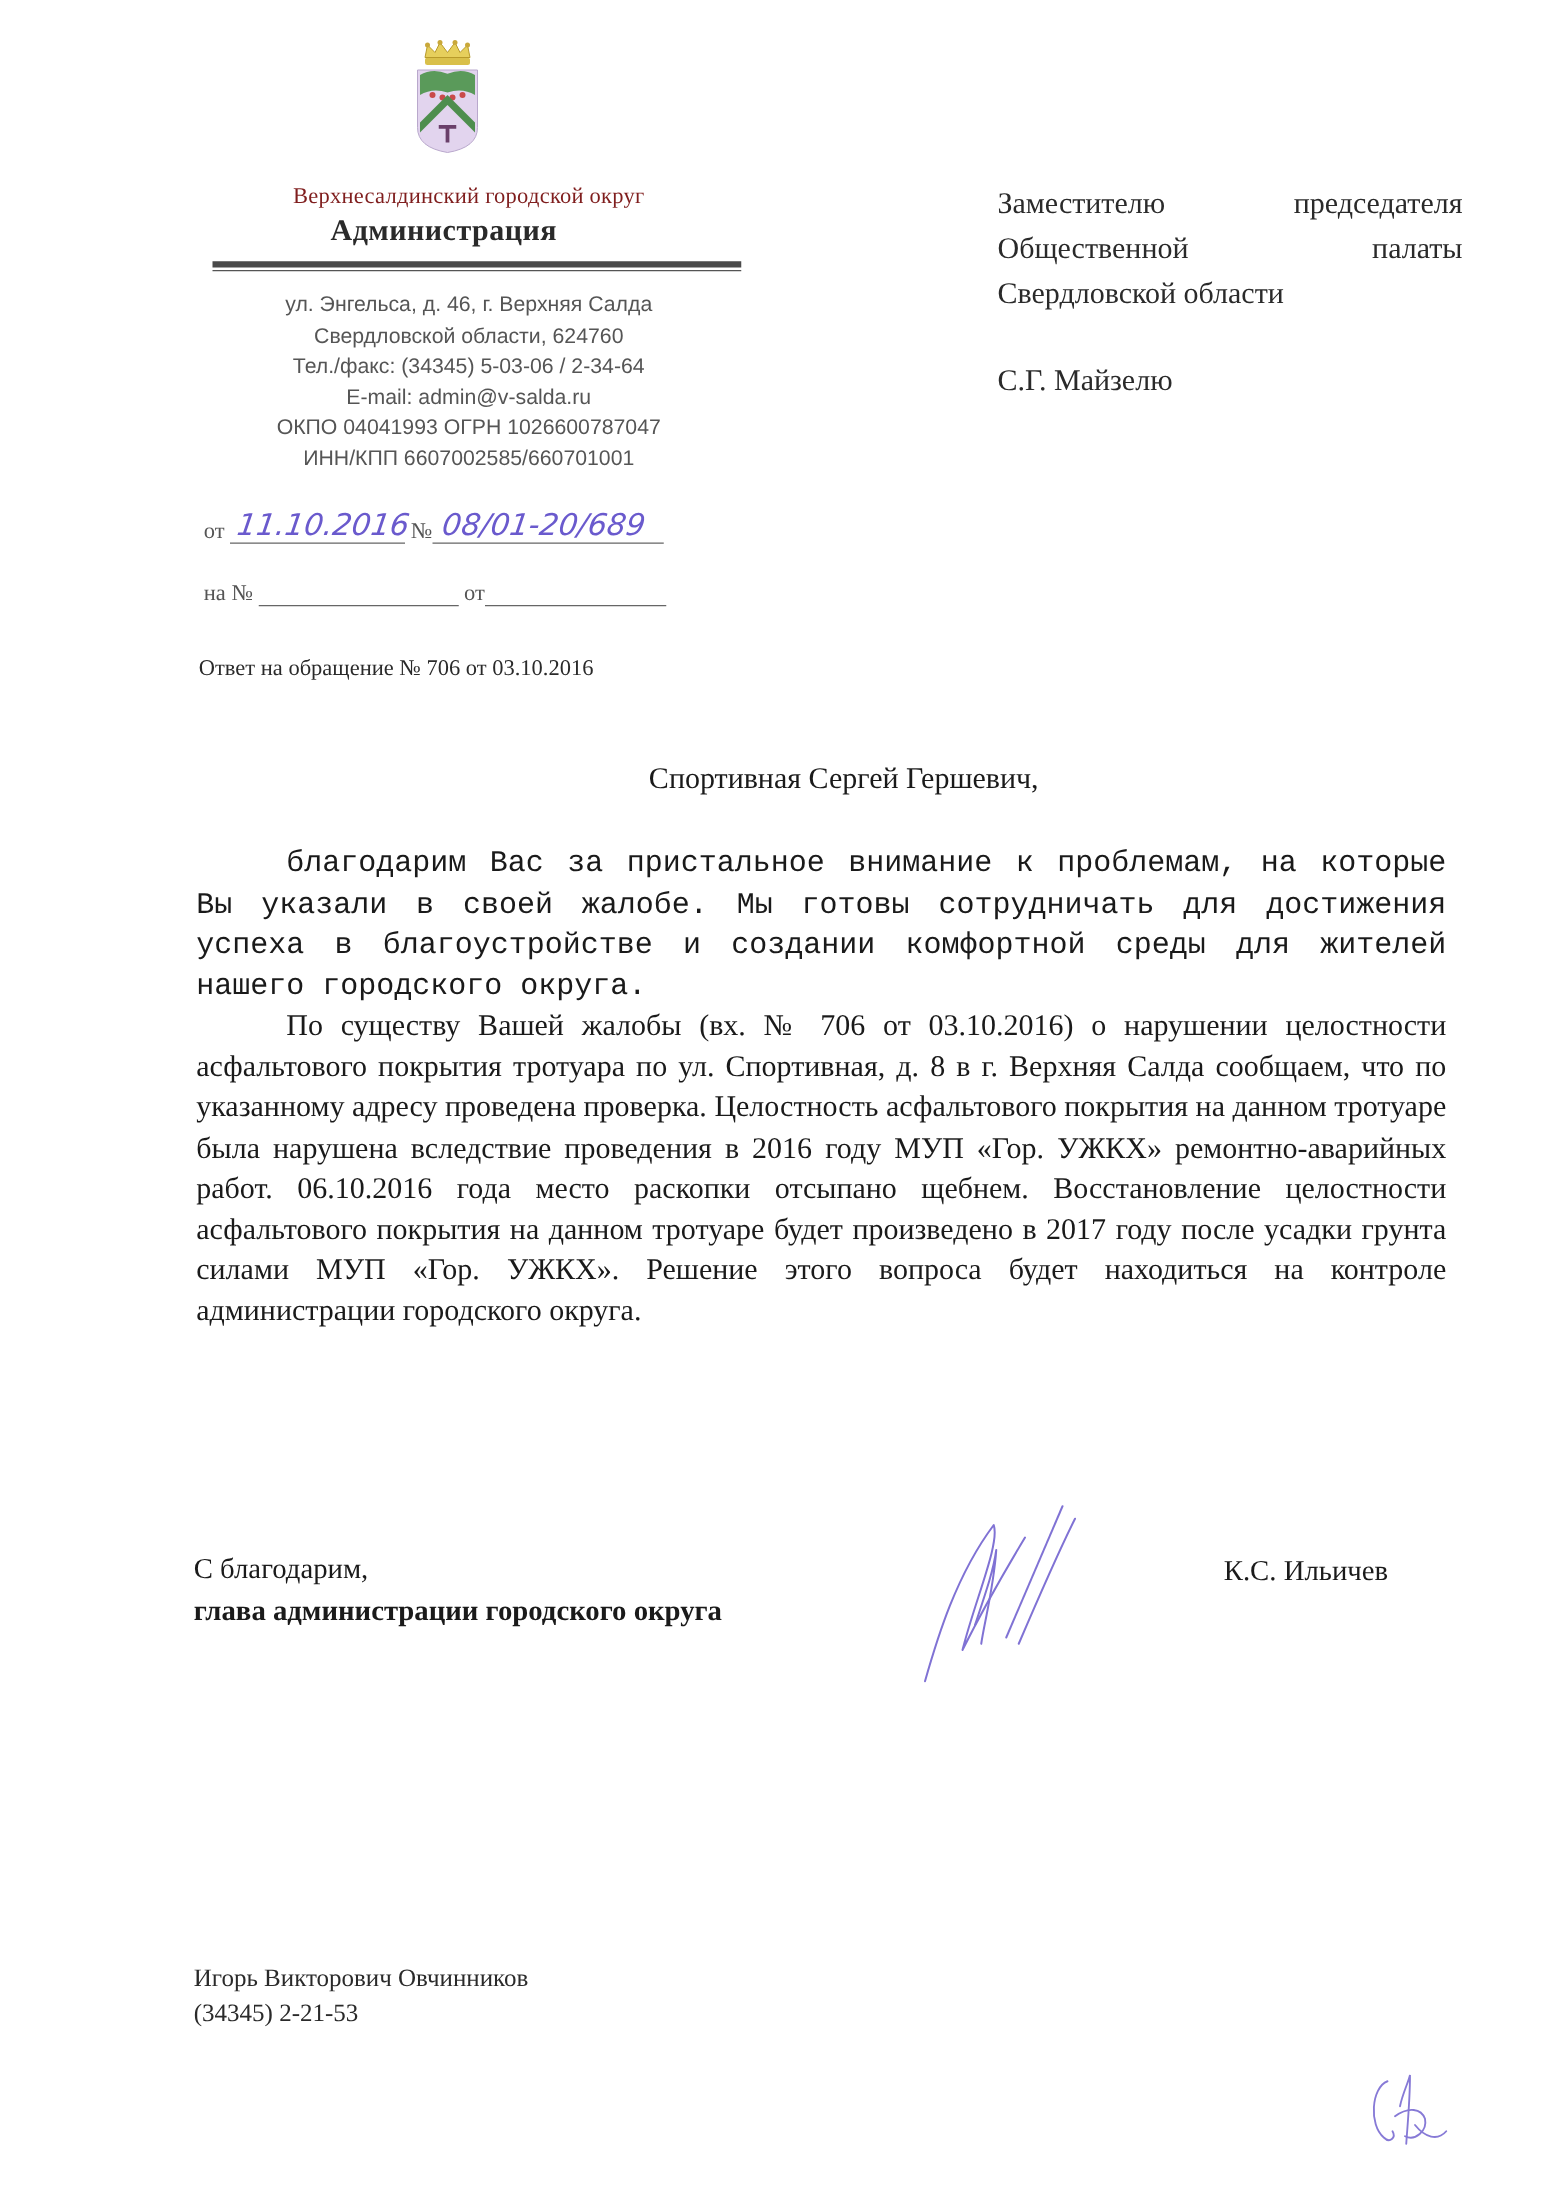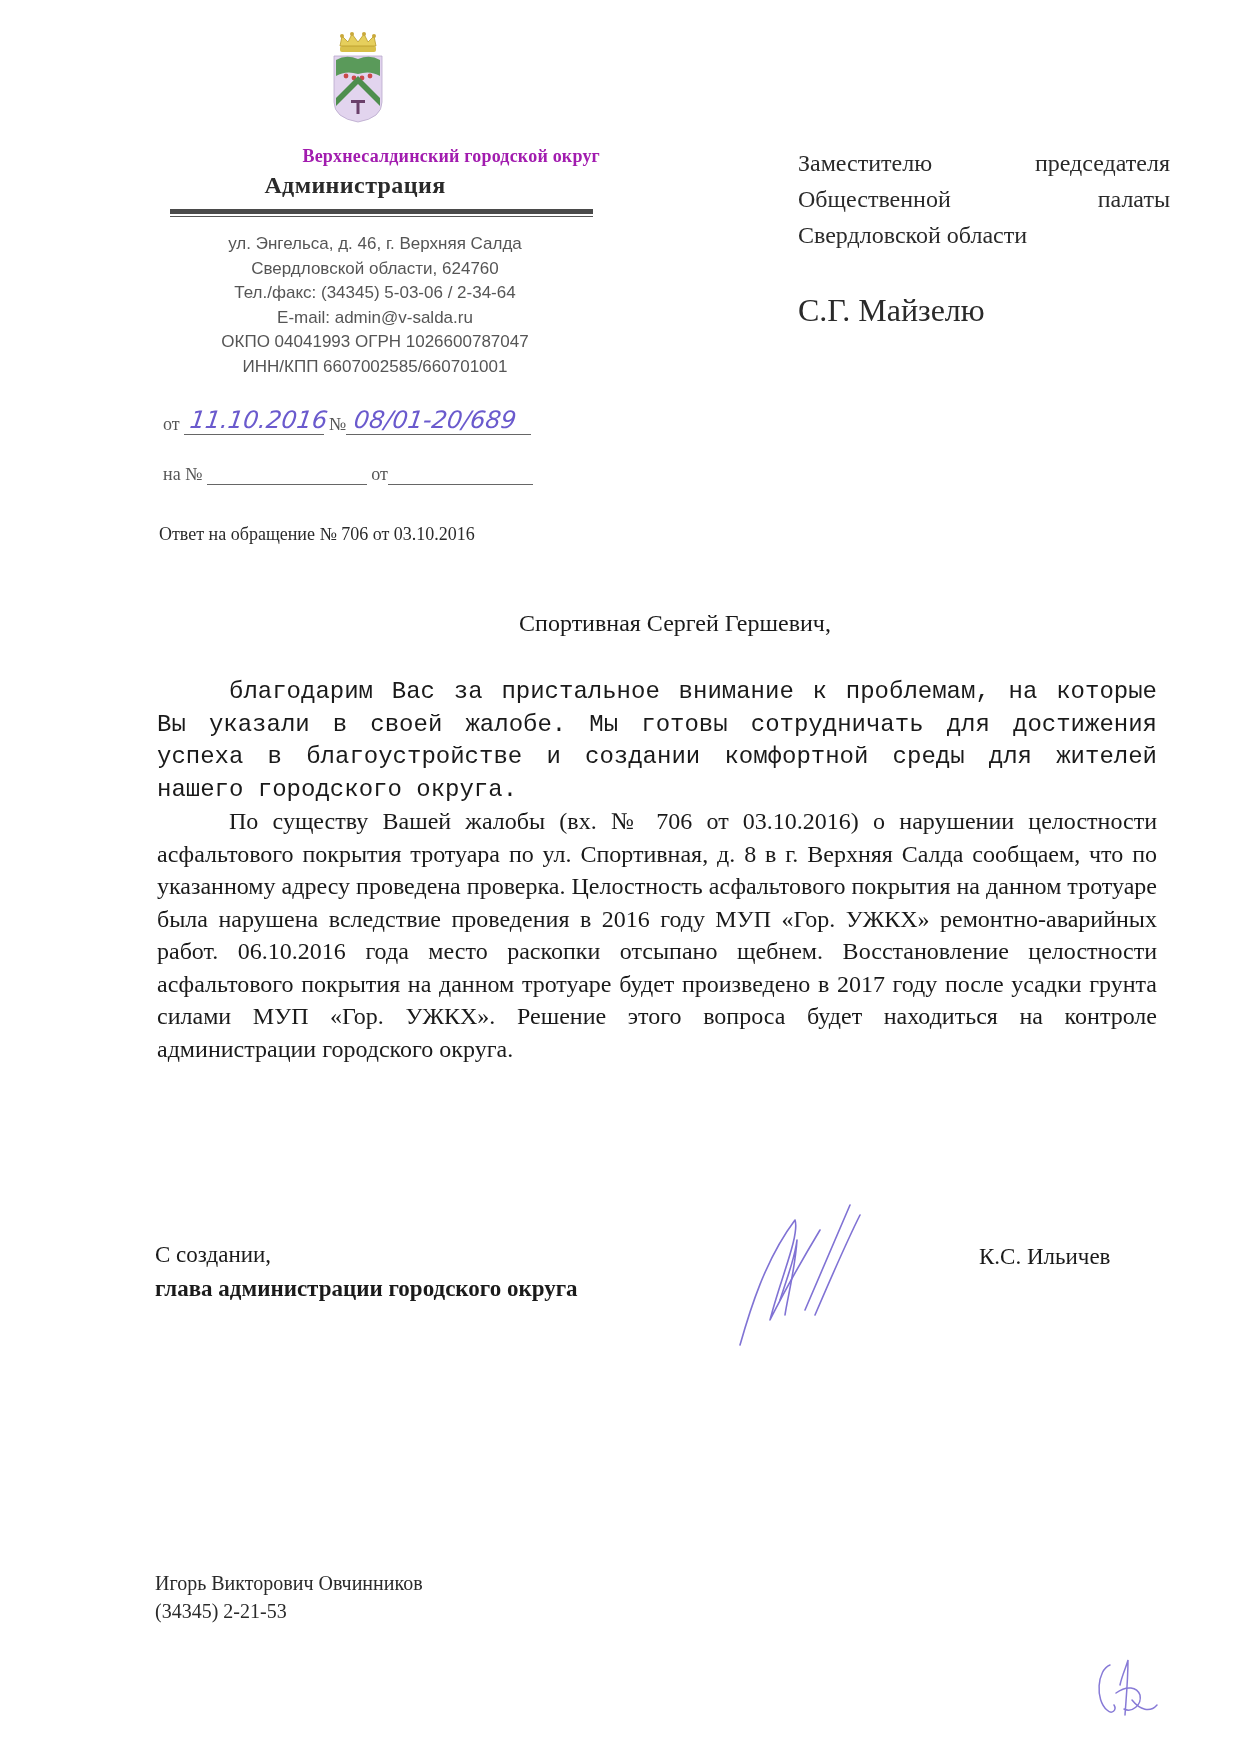--- a/index.html
+++ b/index.html
@@ -2,39 +2,39 @@
 <html><head>
 <meta charset="utf-8">
 <style>
   html, body { margin: 0; padding: 0; background: #ffffff; }
   body { width: 1241px; height: 1754px; position: relative; overflow: hidden; color: #1a1a1a; font-family: "Liberation Serif", "DejaVu Serif", serif; }
   .abs { position: absolute; }
 
   
   #coat { left: 330px; top: 32px; width: 56px; height: 92px; }
 
-  .org-name { left: 150px; top: 146px; width: 450px; text-align: right; font-size: 18px; font-weight: bold; color: #a21caf; letter-spacing: 0.2px; }
+  .org-name { left: 150px; top: 146px; width: 450px; text-align: center; font-size: 18px; font-weight: normal; color: #7f1d1d; letter-spacing: 0.2px; }
   .org-admin { left: 150px; top: 172px; width: 410px; text-align: center; font-size: 24px; font-weight: bold; color: #2a2a2a; letter-spacing: 0.4px; }
   .rule-thick { left: 170px; top: 209px; width: 423px; height: 5px; background: #4a4a4a; }
   .rule-thin { left: 170px; top: 216px; width: 423px; height: 1px; background: #555; }
 
   .addr { left: 150px; top: 232px; width: 450px; text-align: center; font-size: 17px; line-height: 24.5px; color: #555; font-family: "Liberation Sans", "DejaVu Sans", sans-serif; font-weight: normal; }
   .addr div { white-space: nowrap; }
 
   .reg-row { font-size: 18px; color: #555; }
   .reg1 { left: 163px; top: 408px; }
   .reg2 { left: 163px; top: 458px; }
   .hw { font-family: "DejaVu Sans", sans-serif; font-style: italic; color: #6a5acd; font-size: 24px; position: absolute; bottom: 0; white-space: nowrap; transform: skewX(-8deg); }
   .field { position: relative; display: inline-block; height: 26px; border-bottom: 1px solid #666; vertical-align: bottom; }
 
   .reply { left: 159px; top: 524px; font-size: 18px; color: #2a2a2a; }
 
   .recipient { left: 798px; top: 145px; width: 372px; font-size: 24px; line-height: 36px; color: #2a2a2a; }
   .recipient .j { text-align: justify; text-align-last: justify; }
-  .recipient-name { left: 798px; top: 292px; font-size: 32px; color: #2a2a2a; }
+  .recipient-name { left: 798px; top: 292px; font-size: 24px; color: #2a2a2a; }
 
   .salutation { left: 150px; top: 610px; width: 1050px; text-align: center; font-size: 24px; color: #1a1a1a; }
 
   .body-text { left: 157px; width: 1000px; font-size: 24px; line-height: 32.5px; color: #1a1a1a; text-align: justify; }
   .p1 { top: 676px; font-family: Liberation Mono, monospace; }
   .p2 { top: 805px; }
   .body-text p { margin: 0; text-indent: 72px; }
 
   .closing1 { left: 155px; top: 1242px; font-size: 23px; color: #1a1a1a; }
   .closing2 { left: 155px; top: 1276px; font-size: 23px; color: #1a1a1a; font-weight: bold; }
@@ -119,21 +119,21 @@
 
 <div class="abs salutation">Спортивная Сергей Гершевич,</div>
 
 <div class="abs body-text p1">
   <p>благодарим Вас за пристальное  внимание к проблемам, на которые Вы указали в своей жалобе. Мы готовы сотрудничать для достижения успеха в благоустройстве и создании комфортной среды для жителей нашего городского округа.</p>
 </div>
 <div class="abs body-text p2">
   <p>По существу Вашей жалобы (вх. № 706 от 03.10.2016) о нарушении целостности асфальтового покрытия тротуара по ул. Спортивная, д. 8 в г. Верхняя Салда сообщаем, что по указанному адресу проведена проверка. Целостность асфальтового покрытия на данном тротуаре была нарушена вследствие проведения в 2016 году МУП «Гор. УЖКХ» ремонтно-аварийных работ. 06.10.2016 года место раскопки отсыпано щебнем. Восстановление целостности асфальтового покрытия на данном тротуаре будет произведено в 2017 году после усадки грунта силами МУП «Гор. УЖКХ». Решение этого вопроса будет находиться на контроле администрации городского округа.</p>
 </div>
 
-<div class="abs closing1">С создании,</div>
+<div class="abs closing1">С благодарим,</div>
 <div class="abs closing2">глава администрации городского округа</div>
 <svg id="signature" class="abs" viewBox="0 0 140 150">
   <g fill="none" stroke="#6a5acd" stroke-width="1.6" stroke-linecap="round" stroke-linejoin="round" opacity="0.85">
     <path d="M5 145 C15 110 30 60 60 20 C65 35 45 80 35 120 C50 90 70 55 85 30"></path>
     <path d="M45 100 C55 70 60 55 62 40 C60 70 52 100 50 115"></path>
     <path d="M70 110 C85 75 100 40 115 5"></path>
     <path d="M80 115 C95 80 110 45 125 15"></path>
   </g>
 </svg>
 <div class="abs signer">К.С. Ильичев</div>

